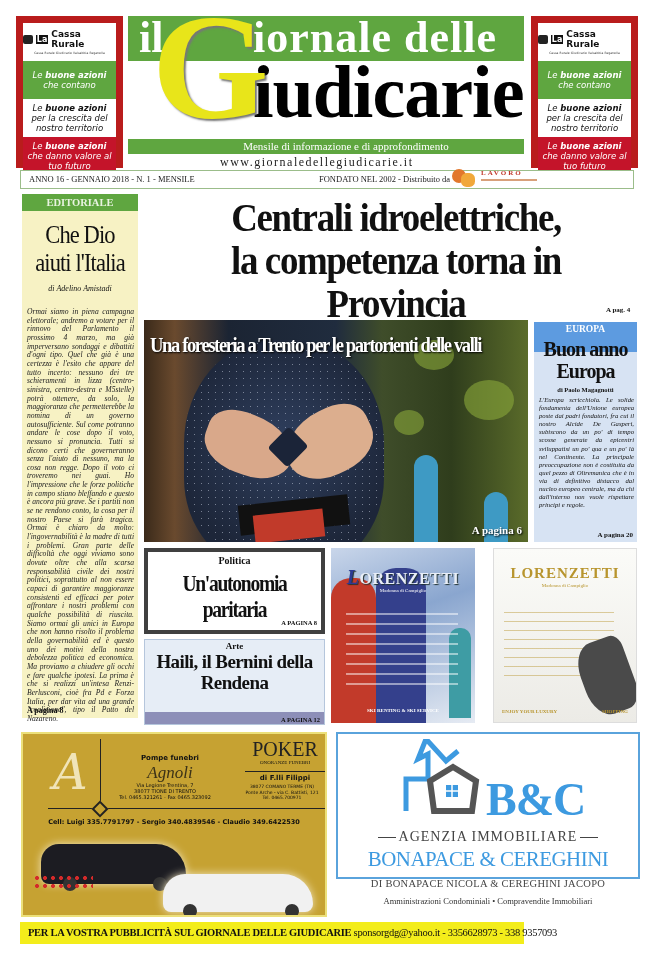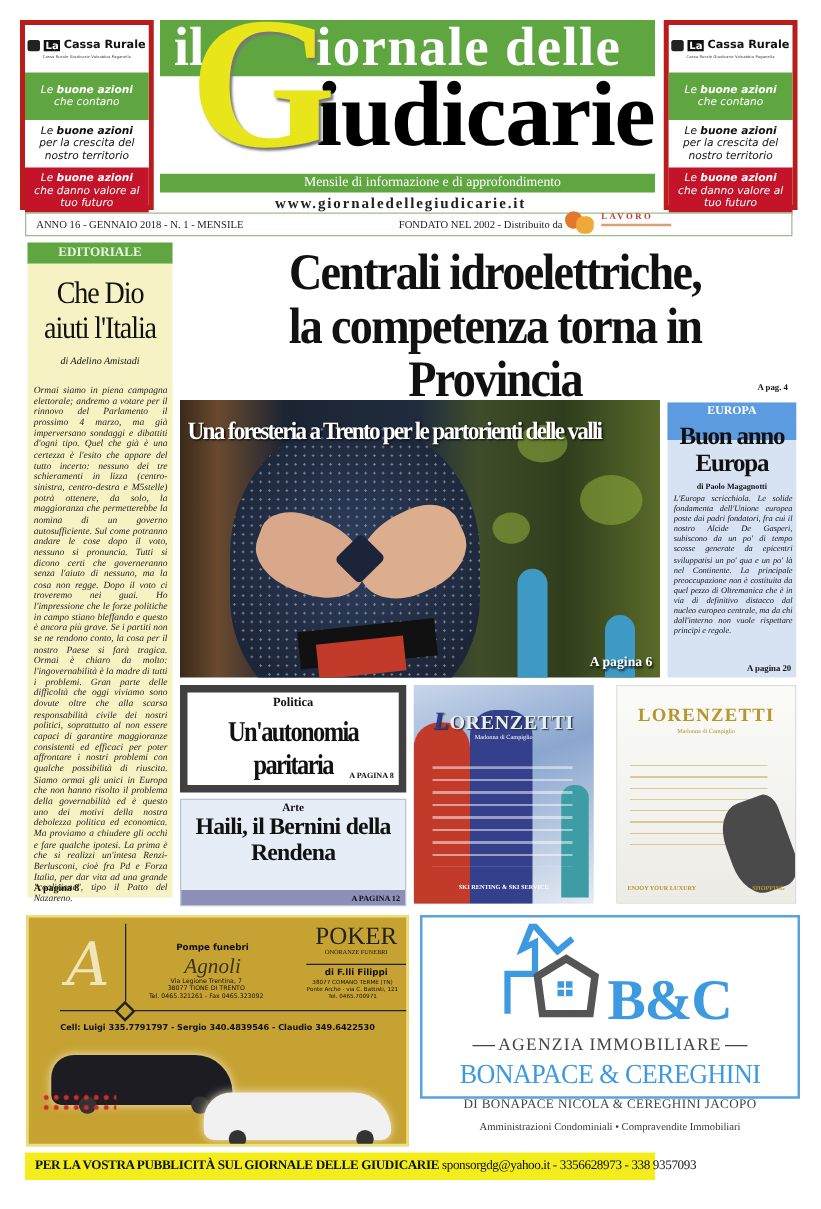--- a/index.html
+++ b/index.html
@@ -2,41 +2,41 @@
 <html><head>
 <meta charset="utf-8">
 <style>
   * { box-sizing: border-box; margin: 0; padding: 0; }
   html, body { width: 657px; height: 967px; background: #ffffff; overflow: hidden; }
   body { position: relative; font-family: "Liberation Serif", serif; color: #111; }
 
   .abs { position: absolute; }
 
   
-  .cassa { position: absolute; top: 16px; width: 107px; height: 152px; border: 4px solid #b91c1c; background: #fff; font-family: "DejaVu Sans", sans-serif; }
+  .cassa { position: absolute; top: 16px; width: 107px; height: 152px; border: 7px solid #b91c1c; background: #fff; font-family: "DejaVu Sans", sans-serif; }
   .cassa .logo { height: 38px; display: flex; flex-direction: column; align-items: center; justify-content: center; }
   .cassa .logo-row { display: flex; align-items: center; gap: 3px; font-size: 9px; font-weight: bold; }
   .cassa .logo-mark { width: 10px; height: 9px; background: #222; border-radius: 2px; }
   .cassa .logo-la { background: #111; color: #fff; padding: 0 1px; font-size: 8px; }
   .cassa .logo-sub { font-size: 3px; color: #333; margin-top: 2px; letter-spacing: 0.1px; }
   .cassa .band { height: 38px; display: flex; flex-direction: column; align-items: center; justify-content: center; text-align: center; font-style: italic; font-size: 8.5px; line-height: 10px; }
   .cassa .band b { font-weight: bold; }
   .cassa .green { background: #5fa640; color: #fff; }
   .cassa .white { background: #fff; color: #111; }
   .cassa .red { background: #c4142a; color: #fff; }
 
   
   .mast-top { left: 128px; top: 16px; width: 396px; height: 45px; background: #5fa640; }
   .mast-il { left: 139px; top: 14px; font-size: 44px; font-weight: bold; color: #fff; line-height: 48px; }
   .mast-iornale { left: 253px; top: 14px; font-size: 44px; font-weight: bold; color: #fff; line-height: 48px; letter-spacing: 1px; }
   .mast-G { left: 152px; top: -8px; font-size: 150px; font-weight: bold; color: #e8e51a; line-height: 150px; text-shadow: 2px 2px 2px #777; }
   .mast-iudicarie { left: 253px; top: 52px; font-size: 74px; font-weight: bold; color: #000; line-height: 80px; letter-spacing: -1px; }
   .mast-sub-bar { left: 128px; top: 139px; width: 396px; height: 15px; background: #5fa640; }
   .mast-sub { left: 128px; top: 139px; width: 396px; height: 15px; text-align: center; font-size: 11px; color: #fff; line-height: 15px; padding-left: 40px; }
-  .mast-url { left: 220px; top: 155px; font-size: 12px; font-weight: bold; letter-spacing: 1.5px; color: #222; }
+  .mast-url { left: 220px; top: 155px; font-size: 12px; font-weight: normal; letter-spacing: 1.5px; color: #222; }
 
   
   .infobar { left: 20px; top: 170px; width: 614px; height: 19px; border: 1px solid #9bbd8a; background: #fff; font-size: 8.5px; line-height: 17px; color: #222; }
   .infobar .left { position: absolute; left: 8px; top: 0; }
   .infobar .mid { position: absolute; left: 298px; top: 0; }
   .lavoro { position: absolute; left: 431px; top: -4px; width: 90px; height: 22px; }
   .lavoro .blob1 { position: absolute; left: 0; top: 2px; width: 14px; height: 14px; background: #e2782c; border-radius: 50%; }
   .lavoro .blob2 { position: absolute; left: 9px; top: 6px; width: 14px; height: 14px; background: #f1a83a; border-radius: 40%; }
   .lavoro .name { position: absolute; left: 29px; top: 2px; font-size: 7px; font-weight: bold; color: #c0392b; letter-spacing: 2px; line-height: 9px; }
   .lavoro .sub { position: absolute; left: 29px; top: 12px; width: 56px; height: 2px; background: #d8a07a; }
@@ -70,21 +70,21 @@
 
   
   .eu-box { left: 534px; top: 322px; width: 103px; height: 220px; background: #d7e3f3; }
   .eu-head { position: absolute; left: 0; top: 0; width: 103px; height: 30px; background: #5d9be0; color: #fff; font-size: 9.5px; font-weight: bold; text-align: center; line-height: 14px; }
   .eu-title { position: absolute; left: 0; top: 16px; width: 103px; text-align: center; font-size: 20px; font-weight: bold; line-height: 22px; letter-spacing: -1px; }
   .eu-author { position: absolute; left: 0; top: 64px; width: 103px; text-align: center; font-size: 6.5px; font-weight: bold; }
   .eu-body { position: absolute; left: 5px; top: 74px; width: 95px; font-size: 6.7px; line-height: 8.1px; font-style: italic; text-align: justify; }
   .eu-more { position: absolute; right: 4px; bottom: 3px; font-size: 7px; font-weight: bold; }
 
   
-  .pol-box { left: 144px; top: 548px; width: 181px; height: 86px; border: 6px solid #404040; background: #fff; }
+  .pol-box { left: 144px; top: 548px; width: 181px; height: 86px; border: 4px solid #404040; background: #fff; }
   .pol-label { position: absolute; left: 0; top: 3px; width: 100%; text-align: center; font-size: 10px; font-weight: bold; }
   .pol-title { position: absolute; left: 0; top: 19px; width: 100%; text-align: center; font-size: 23px; font-weight: bold; letter-spacing: -1.5px; transform: scaleX(0.85); }
   .pol-more { position: absolute; right: 4px; bottom: 4px; font-size: 6.5px; font-weight: bold; }
 
   
   .arte-box { left: 144px; top: 639px; width: 181px; height: 86px; background: #e6edf6; border: 1px solid #b5c6dc; }
   .arte-label { position: absolute; left: 0; top: 1px; width: 100%; text-align: center; font-size: 9px; font-weight: bold; }
   .arte-title { position: absolute; left: 0; top: 11px; width: 100%; text-align: center; font-size: 19px; font-weight: bold; line-height: 21px; letter-spacing: -0.6px; }
   .arte-foot { position: absolute; left: 0; bottom: 0; width: 100%; height: 12px; background: #8d8fb8; }
   .arte-more { position: absolute; right: 4px; bottom: 1px; font-size: 6.5px; font-weight: bold; }

